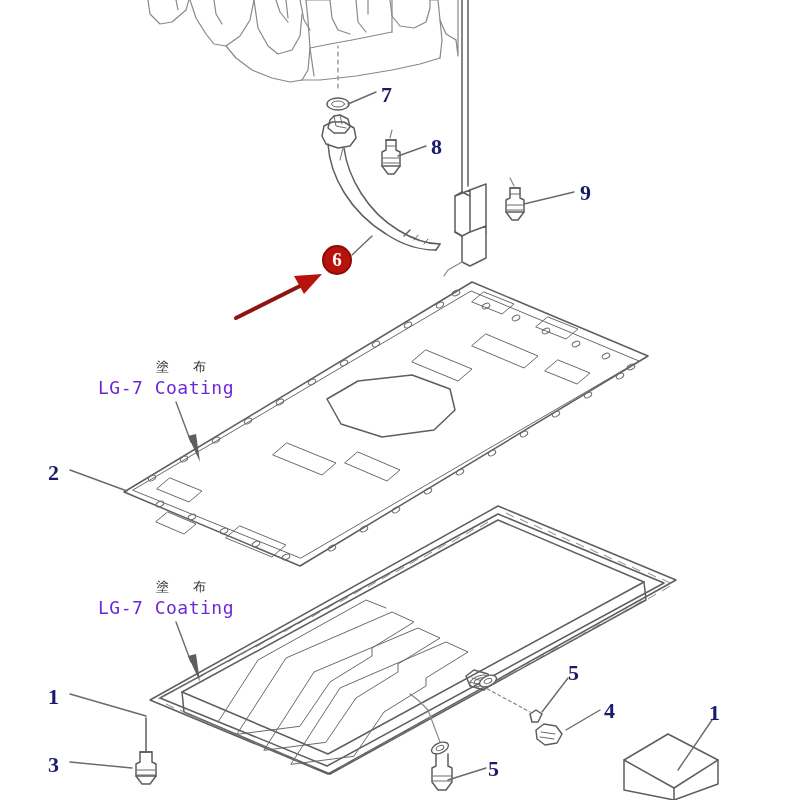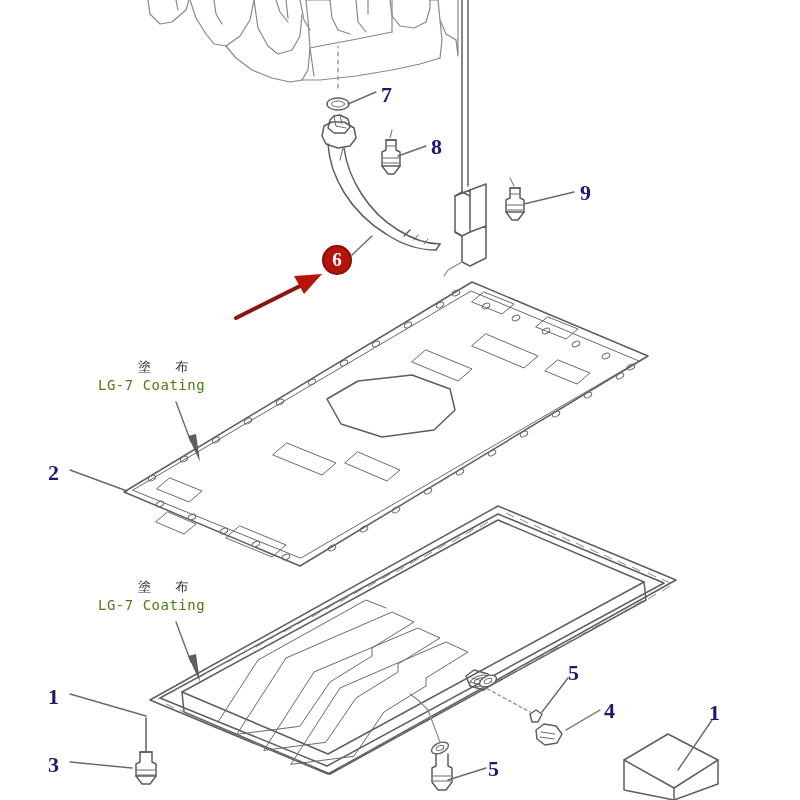--- a/index.html
+++ b/index.html
@@ -22,30 +22,31 @@
     position:absolute;
     white-space:nowrap;
     color:#3a3a3a;
     user-select:none;
   }
   .coat .jp{
     display:block;
     font-family:"DejaVu Sans", sans-serif;
     font-size:13px;
     letter-spacing:10px;
+    text-align:center;
     margin-left:40px;
     margin-bottom:1px;
     color:#2e2e2e;
   }
   .coat .en{
     display:block;
     font-family:"DejaVu Sans Mono", monospace;
-    font-size:14px;
+    font-size:18px;
     letter-spacing:0.5px;
-    color:#4d7c0f;
+    color:#6d28d9;
   }
   .callout{
     position:absolute;
     width:30px;height:30px;border-radius:50%;
     background:#b8120d;
     border:2px solid #8d0a07;
     color:#ffffff;
     font-family:"Liberation Serif", serif;
     font-weight:bold;
     font-size:19px;

